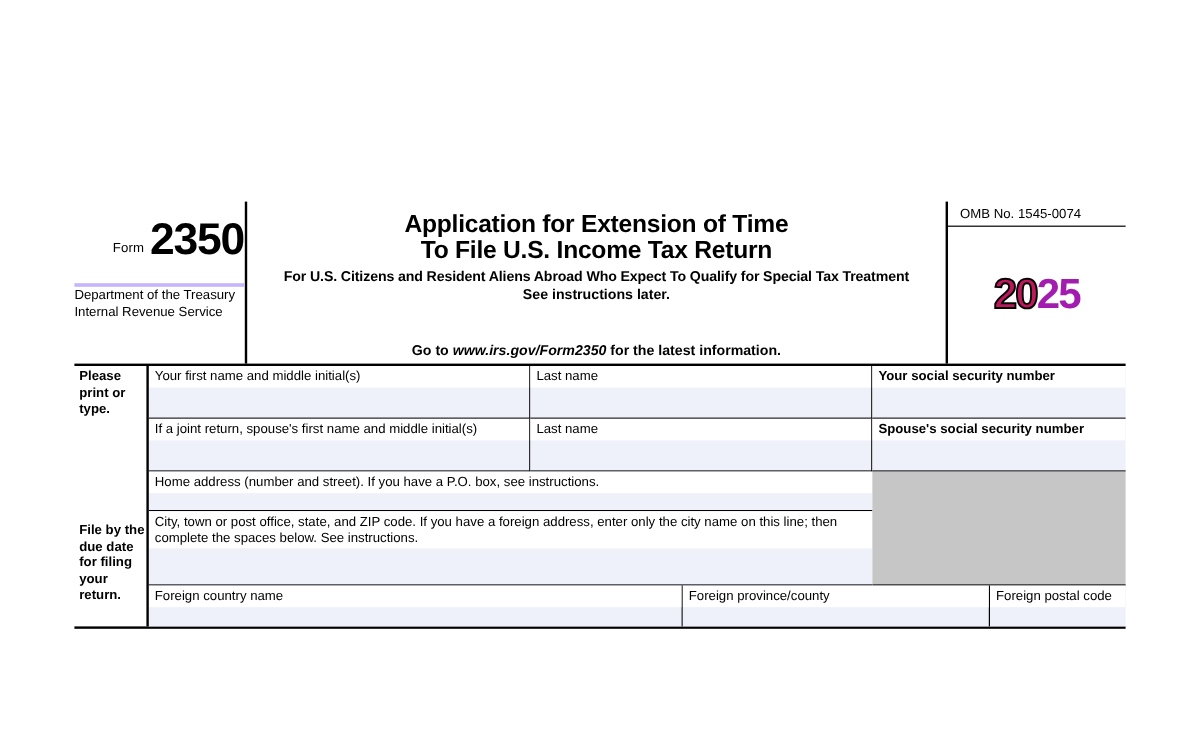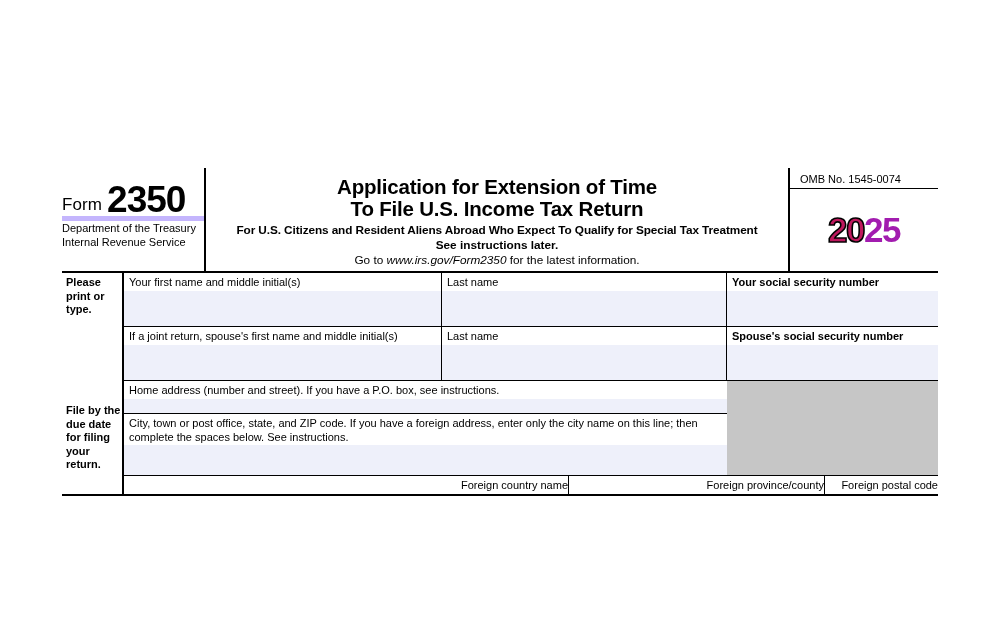--- a/index.html
+++ b/index.html
@@ -43,35 +43,37 @@
     position: relative;
     padding-bottom: 2px;
   }
   .form-no-line {
     display: flex;
     align-items: flex-end;
     padding-top: 6px;
     height: 42px;
   }
   .form-word {
-    font-size: 17px;
+    font-size: 11px;
     line-height: 1;
     padding-bottom: 3px;
     letter-spacing: 0.1px;
+    margin-left: 32px;
   }
   .form-number {
     font-size: 37px;
     font-weight: bold;
     line-height: 0.9;
     letter-spacing: -1px;
     padding-left: 5px;
     margin-top: 42px;
   }
   .treasury {
-    border-top: 5px solid #c4b5fd;
+    margin-top: 20px;
+    border-top: 3px solid #c4b5fd;
     padding-top: 1px;
   }
   .treasury div {
     font-size: 11px;
     line-height: 13.5px;
     white-space: nowrap;
   }
 
   .hdr-center {
     flex: 1 1 auto;
@@ -97,22 +99,23 @@
     margin-top: 3px;
     letter-spacing: -0.1px;
   }
   .subtitle2 {
     font-size: 11.8px;
     font-weight: bold;
     line-height: 15px;
   }
   .goto {
     font-size: 11.8px;
-    font-weight: normal;
+    font-weight: bold;
     line-height: 15px;
+    margin-top: 32px;
   }
   .goto i {
     font-style: italic;
   }
 
   .hdr-right {
     width: 148px;
     flex: 0 0 148px;
     border-left: 2px solid #000;
     display: flex;
@@ -195,21 +198,21 @@
     line-height: 13.5px;
     background: #ffffff;
     margin: -3px 0 0 -5px;
     padding: 3px 0 1px 5px;
   }
   .cell.bold .lab {
     font-weight: bold;
   }
 
   
-  .r12 { height: 54px; }
+  .r12 { height: 44px; }
   .c-first  { width: 318px; flex: 0 0 318px; }
   .c-last   { width: 285px; flex: 0 0 285px; }
   .c-ssn    { width: 211px; flex: 0 0 211px; border-right: none; }
 
   
   .r3 { height: 33px; }
   .c-home   { width: 603px; flex: 0 0 603px; }
 
   
   .r4 { height: 62px; }
@@ -217,21 +220,21 @@
 
   
   .gray {
     width: 211px;
     flex: 0 0 211px;
     background: #c6c6c6;
     border-bottom: 1px solid #000;
   }
 
   
-  .r5 { height: 18px; text-align: right; }
+  .r5 { height: 34px; }
   .c-fc   { width: 445px; flex: 0 0 445px; border-bottom: none; }
   .c-fp   { width: 256px; flex: 0 0 256px; border-bottom: none; }
   .c-fz   { width: 113px; flex: 0 0 113px; border-bottom: none; border-right: none; }
 
   .stack { display: flex; flex-direction: column; }
 </style>
 </head>
 <body>
 
 <div class="page">

